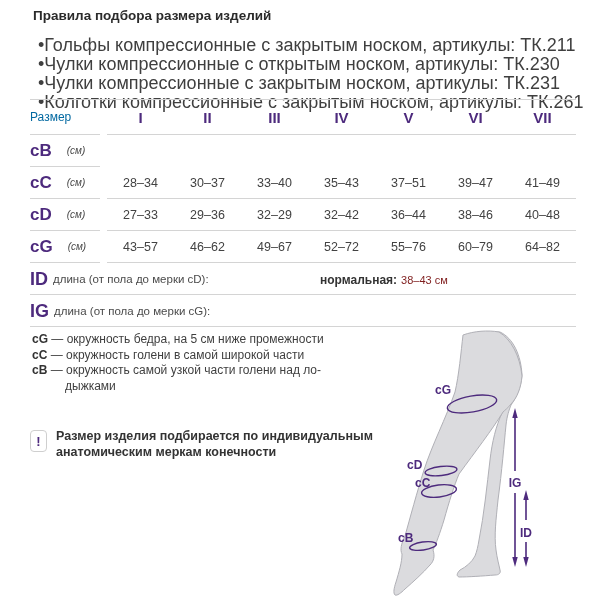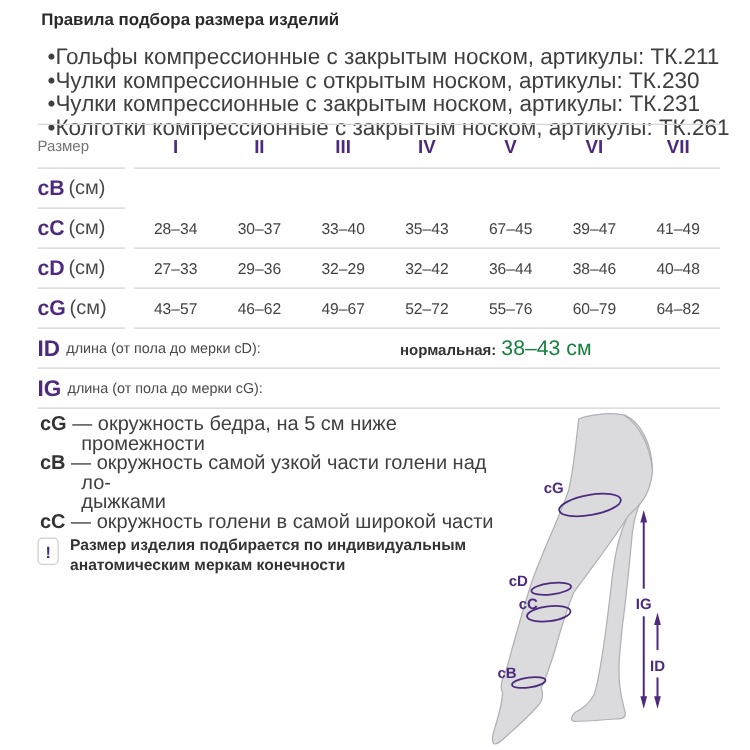--- a/index.html
+++ b/index.html
@@ -27,37 +27,37 @@
   .t-row .lab{
     width:70px;flex:0 0 70px;display:flex;align-items:center;
     border-bottom:1px solid var(--line);
   }
   .t-row .vals{
     flex:1;margin-left:7px;display:grid;grid-template-columns:repeat(7,1fr);
     align-items:center;text-align:center;border-bottom:1px solid var(--line);
   }
   .t-row.header{height:35px;}
   .t-row.data{height:32px;}
-  .size-word{font-size:12px;color:#737373;}
+  .size-word{font-size:12px;color:#0369a1;}
   .col-num{font-size:15px;font-weight:700;color:var(--accent);}
   .m-label{font-size:17px;font-weight:700;color:var(--accent);line-height:1;}
-  .m-unit{font-size:16px;color:#4a4a4a;margin-left:3px;}
+  .m-unit{font-size:10px;color:#4a4a4a;margin-left:15px;font-style:italic;}
   .cell{font-size:12.5px;color:#424242;}
   .len-row{
     display:flex;align-items:center;height:31px;border-bottom:1px solid var(--line);
     position:relative;
   }
   .len-row .big{font-size:18px;font-weight:800;color:var(--accent);line-height:1;}
   .len-row .desc{font-size:11.5px;color:#4a4a4a;margin-left:5px;}
   .len-row .norm{position:absolute;left:290px;white-space:nowrap;}
   .norm-label{font-size:12px;font-weight:700;color:#333;}
-  .norm-value{font-size:17px;color:#15803d;margin-left:4px;}
+  .norm-value{font-size:11px;color:#7f1d1d;margin-left:4px;}
   .defs{
     position:absolute;left:32px;top:332px;width:372px;
-    font-size:16px;line-height:15.5px;color:#3f3f3f;
+    font-size:12px;line-height:15.5px;color:#3f3f3f;
   }
   .def{padding-left:33px;text-indent:-33px;}
   .def .term{font-weight:700;color:#333;}
   .note{position:absolute;left:30px;top:429px;display:flex;width:370px;}
   .note-icon{
     width:15px;height:20px;flex:0 0 15px;border:1px solid #cfcfcf;border-radius:4px;
     color:var(--accent);font-weight:800;font-size:13px;
     display:flex;align-items:center;justify-content:center;margin-top:1px;
   }
   .note-text{margin-left:9px;font-size:12.5px;font-weight:700;line-height:15.5px;color:#333;}
@@ -101,21 +101,21 @@
       <div class="t-row data">
         <div class="lab">
           <span class="m-label">cC</span>
           <span class="m-unit">(см)</span>
         </div>
         <div class="vals">
           <span class="cell">28–34</span>
           <span class="cell">30–37</span>
           <span class="cell">33–40</span>
           <span class="cell">35–43</span>
-          <span class="cell">67–45</span>
+          <span class="cell">37–51</span>
           <span class="cell">39–47</span>
           <span class="cell">41–49</span>
         </div>
       </div>
       <div class="t-row data">
         <div class="lab">
           <span class="m-label">cD</span>
           <span class="m-unit">(см)</span>
         </div>
         <div class="vals">
@@ -152,22 +152,22 @@
       </div>
       <div class="len-row">
         <span class="big">IG</span>
         <span class="desc">длина (от пола до мерки cG):</span>
       </div>
     </div>
 </div>
 
 <div class="defs">
     <div class="def"><span class="term">cG</span> — окружность бедра, на 5 см ниже промежности</div>
+    <div class="def"><span class="term">cC</span> — окружность голени в самой широкой части</div>
     <div class="def"><span class="term">cB</span> — окружность самой узкой части голени над ло-<br>дыжками</div>
-    <div class="def"><span class="term">cC</span> — окружность голени в самой широкой части</div>
   </div>
 
 <div class="note">
   <div class="note-icon">!</div>
   <div class="note-text">Размер изделия подбирается по индивидуальным<br>анатомическим меркам конечности</div>
 </div>
 
 <svg class="figure" viewBox="0 0 220 270" xmlns="http://www.w3.org/2000/svg">
 
   <path d="M 120 2

